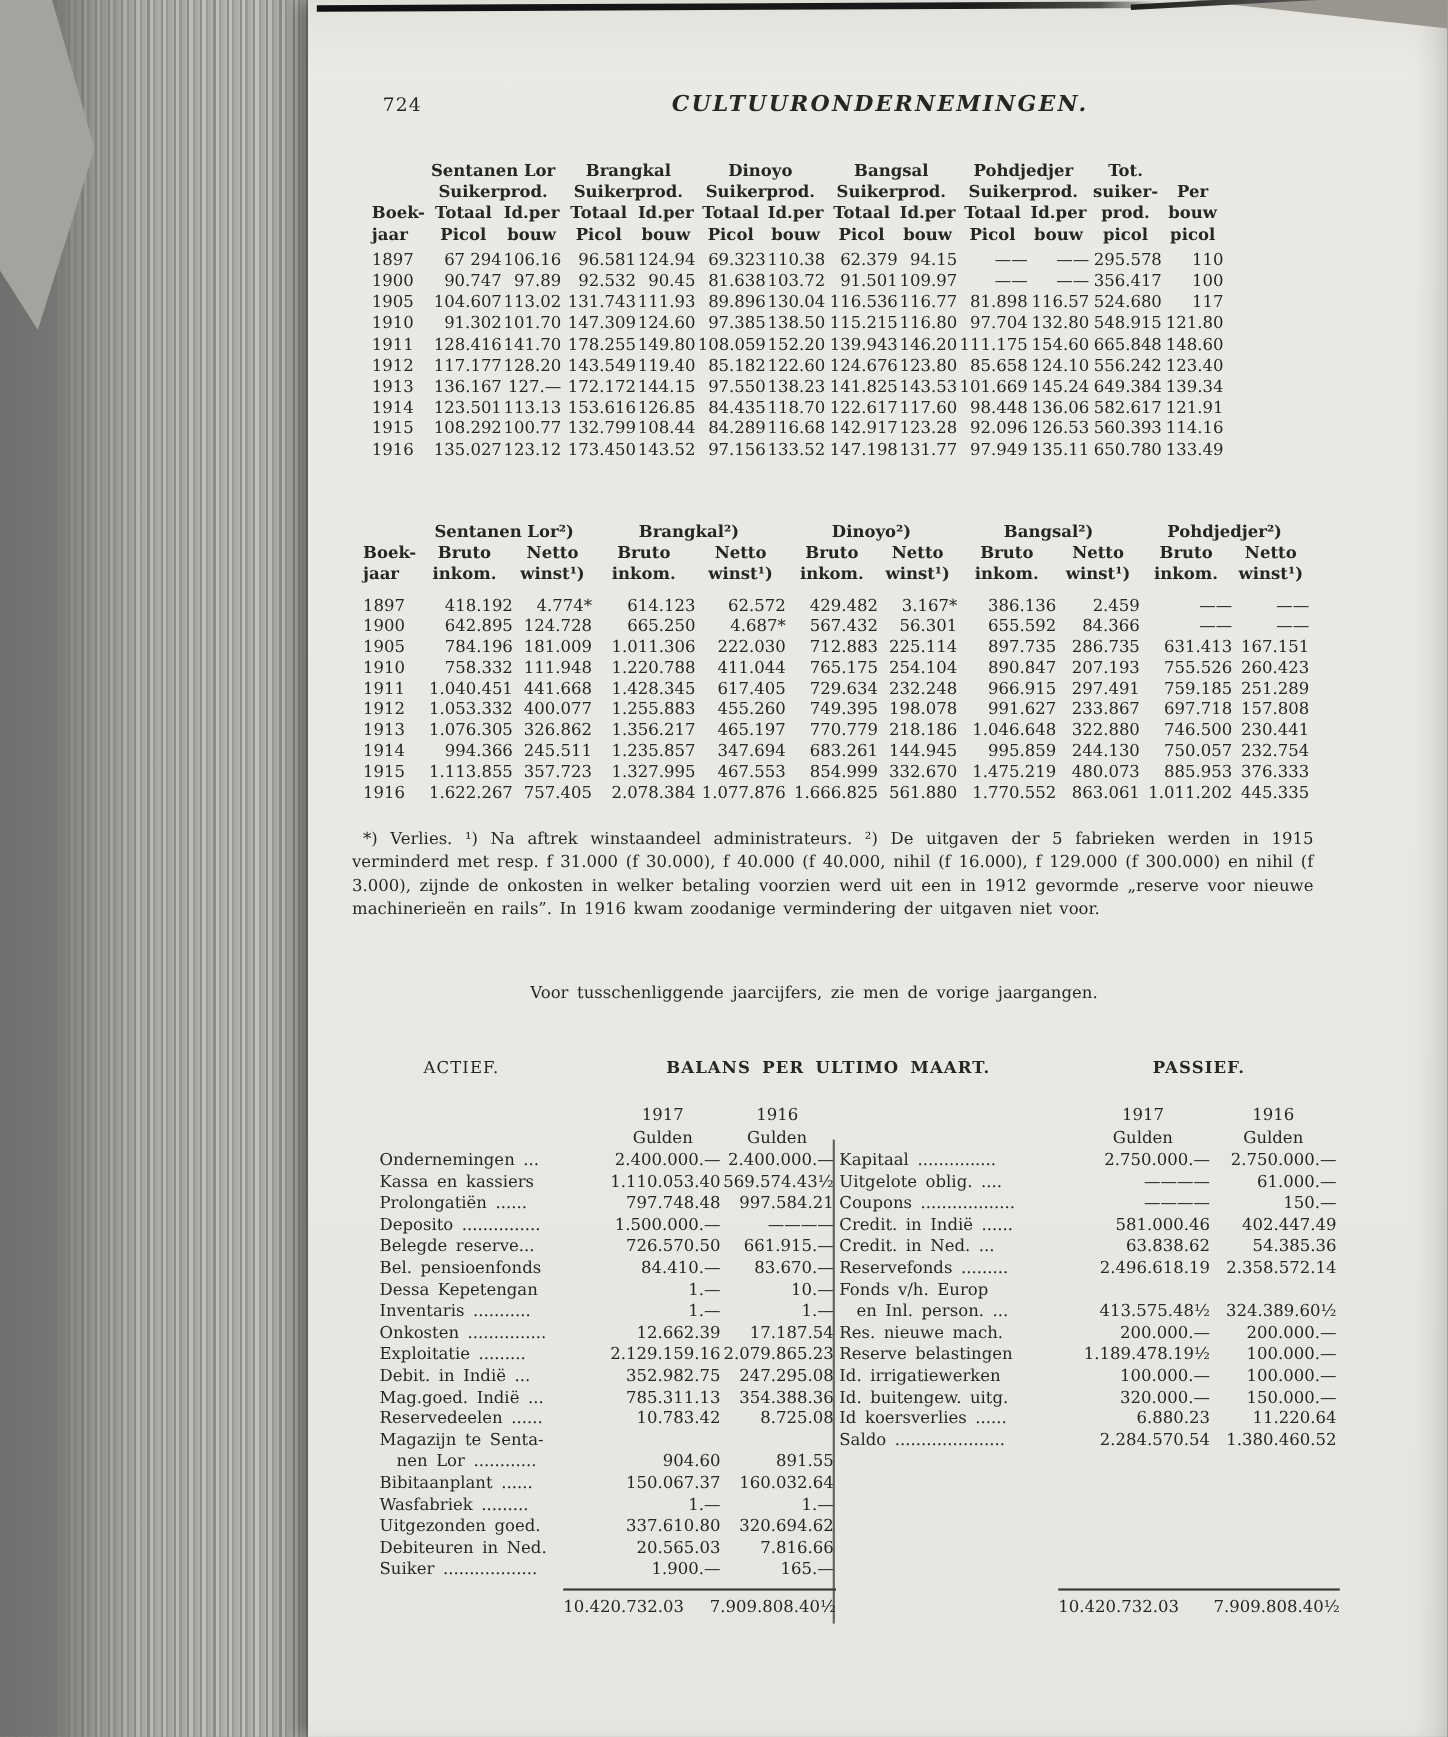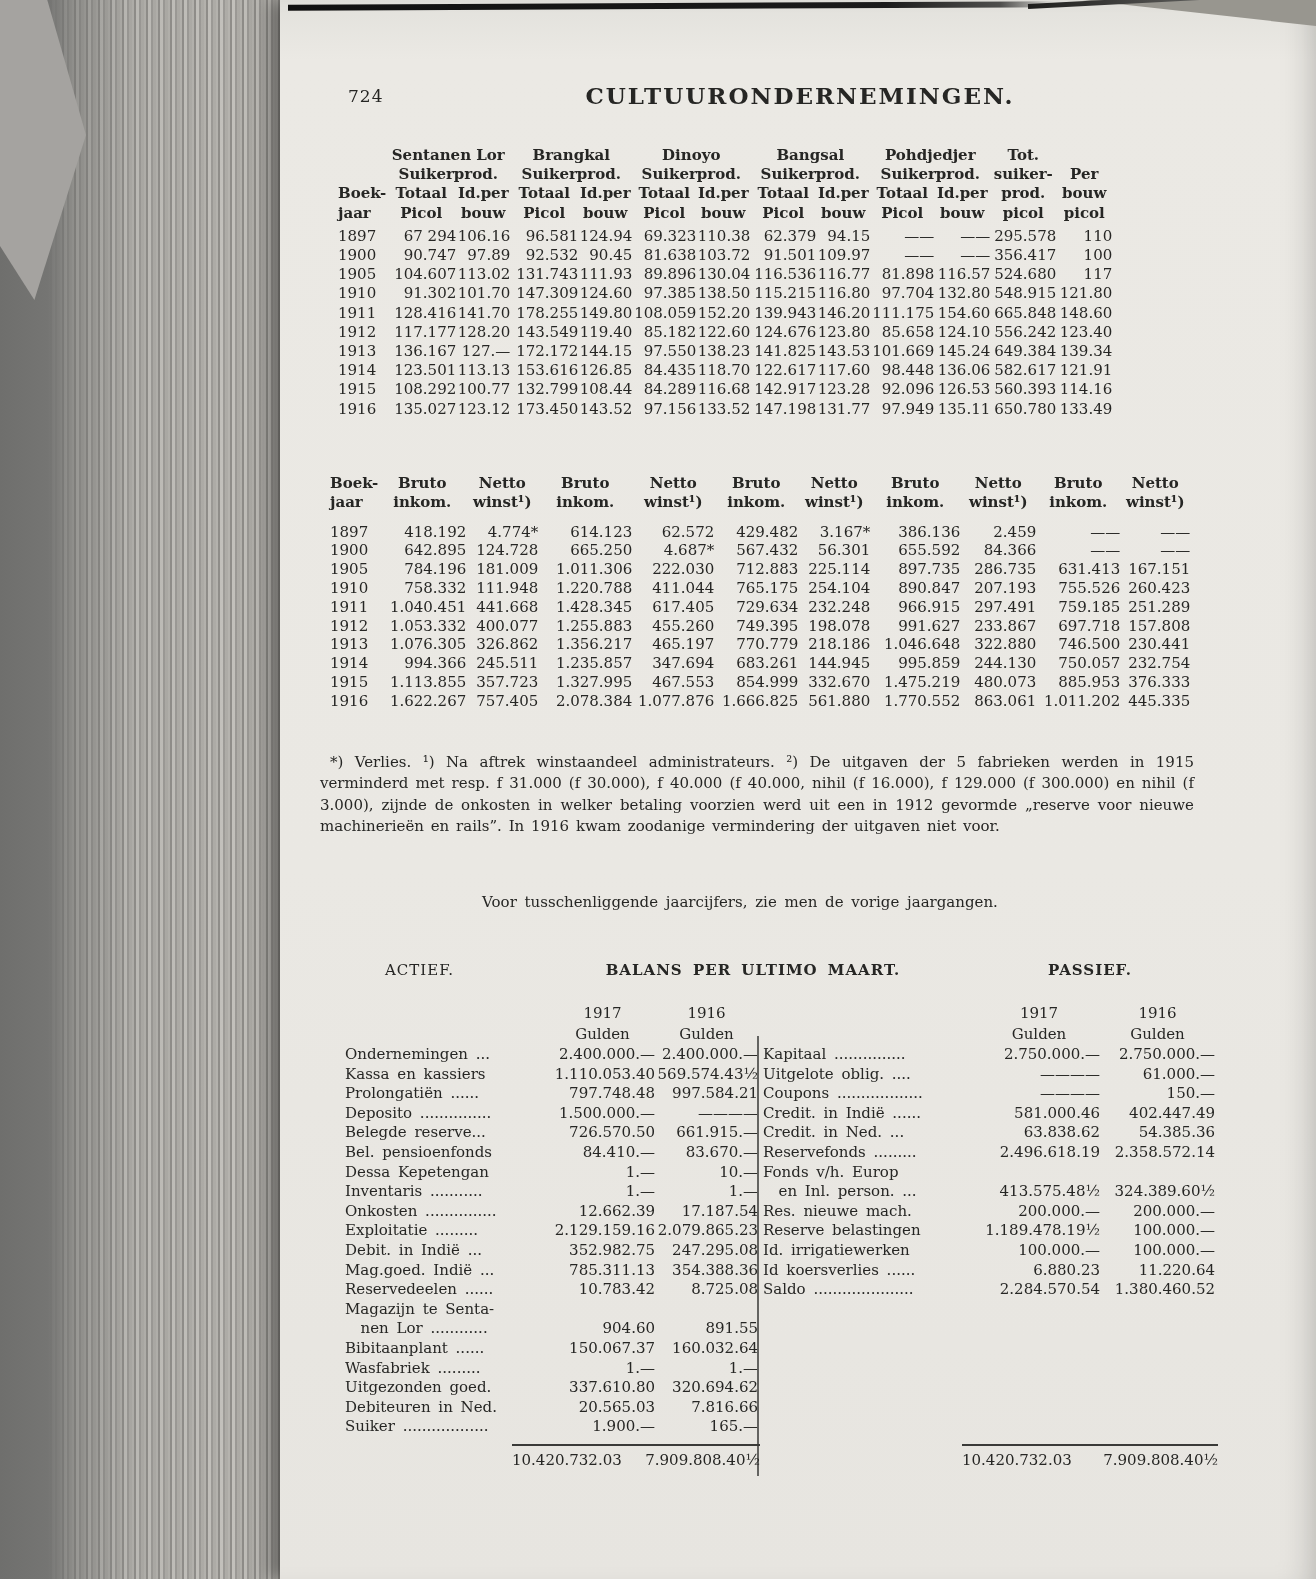--- a/index.html
+++ b/index.html
@@ -24,22 +24,22 @@
     transform:rotate(-0.25deg);z-index:5;}
   .topdiag{position:absolute;left:1028px;top:4px;height:5px;width:300px;
     background:linear-gradient(90deg,#1e1e1c,#8a8a88);
     transform:rotate(-3deg);transform-origin:left center;z-index:5;}
   .corner-shade{position:absolute;right:0;top:0;width:272px;height:26px;background:#98968f;
     clip-path:polygon(14% 0,100% 0,100% 100%);z-index:4;}
 
   
   .abs{position:absolute;}
   #page-num{left:348px;top:86px;font-size:17px;letter-spacing:1px;}
-  #title{left:540px;top:82px;width:520px;text-align:center;font-size:23px;
-    font-weight:bold;letter-spacing:2px;}
+  #title{left:540px;top:82px;width:520px;text-align:center;font-size:20px;
+    font-style:italic;font-weight:bold;letter-spacing:2px;}
 
   table{border-collapse:collapse;table-layout:fixed;}
   th,td{padding:0;white-space:nowrap;font-size:15px;}
   th{font-weight:bold;text-align:center;}
   th.hl{text-align:left;}
   th.ch{font-weight:normal;}
   td.yr{text-align:left;}
   td.num{text-align:right;}
   td.lbl{text-align:left;white-space:pre;word-spacing:3px;}
 
@@ -315,20 +315,28 @@
       <col style="width:82px">
       <col style="width:84px">
     <col style="width:72px">
       <col style="width:90px">
       <col style="width:76px">
     <col style="width:84px">
       <col style="width:70px">
   </colgroup>
 <thead>
       <tr>
+        <th></th>
+        <th colspan="2">Sentanen Lor²)</th>
+        <th colspan="2">Brangkal²)</th>
+        <th colspan="2">Dinoyo²)</th>
+        <th colspan="2">Bangsal²)</th>
+        <th colspan="2">Pohdjedjer²)</th>
+      </tr>
+      <tr>
         <th class="hl">Boek-</th>
         <th>Bruto</th>
         <th>Netto</th>
         <th>Bruto</th>
         <th>Netto</th>
         <th>Bruto</th>
         <th>Netto</th>
         <th>Bruto</th>
         <th>Netto</th>
         <th>Bruto</th>
@@ -677,20 +685,25 @@
         <td class="lbl">Reserve belastingen</td>
         <td class="num">1.189.478.19½</td>
         <td class="num">100.000.—</td>
       </tr>
       <tr>
         <td class="lbl">Id. irrigatiewerken</td>
         <td class="num">100.000.—</td>
         <td class="num">100.000.—</td>
       </tr>
       <tr>
+        <td class="lbl">Id. buitengew. uitg.</td>
+        <td class="num">320.000.—</td>
+        <td class="num">150.000.—</td>
+      </tr>
+      <tr>
         <td class="lbl">Id koersverlies ......</td>
         <td class="num">6.880.23</td>
         <td class="num">11.220.64</td>
       </tr>
       <tr>
         <td class="lbl">Saldo .....................</td>
         <td class="num">2.284.570.54</td>
         <td class="num">1.380.460.52</td>
       </tr>
     </tbody>

